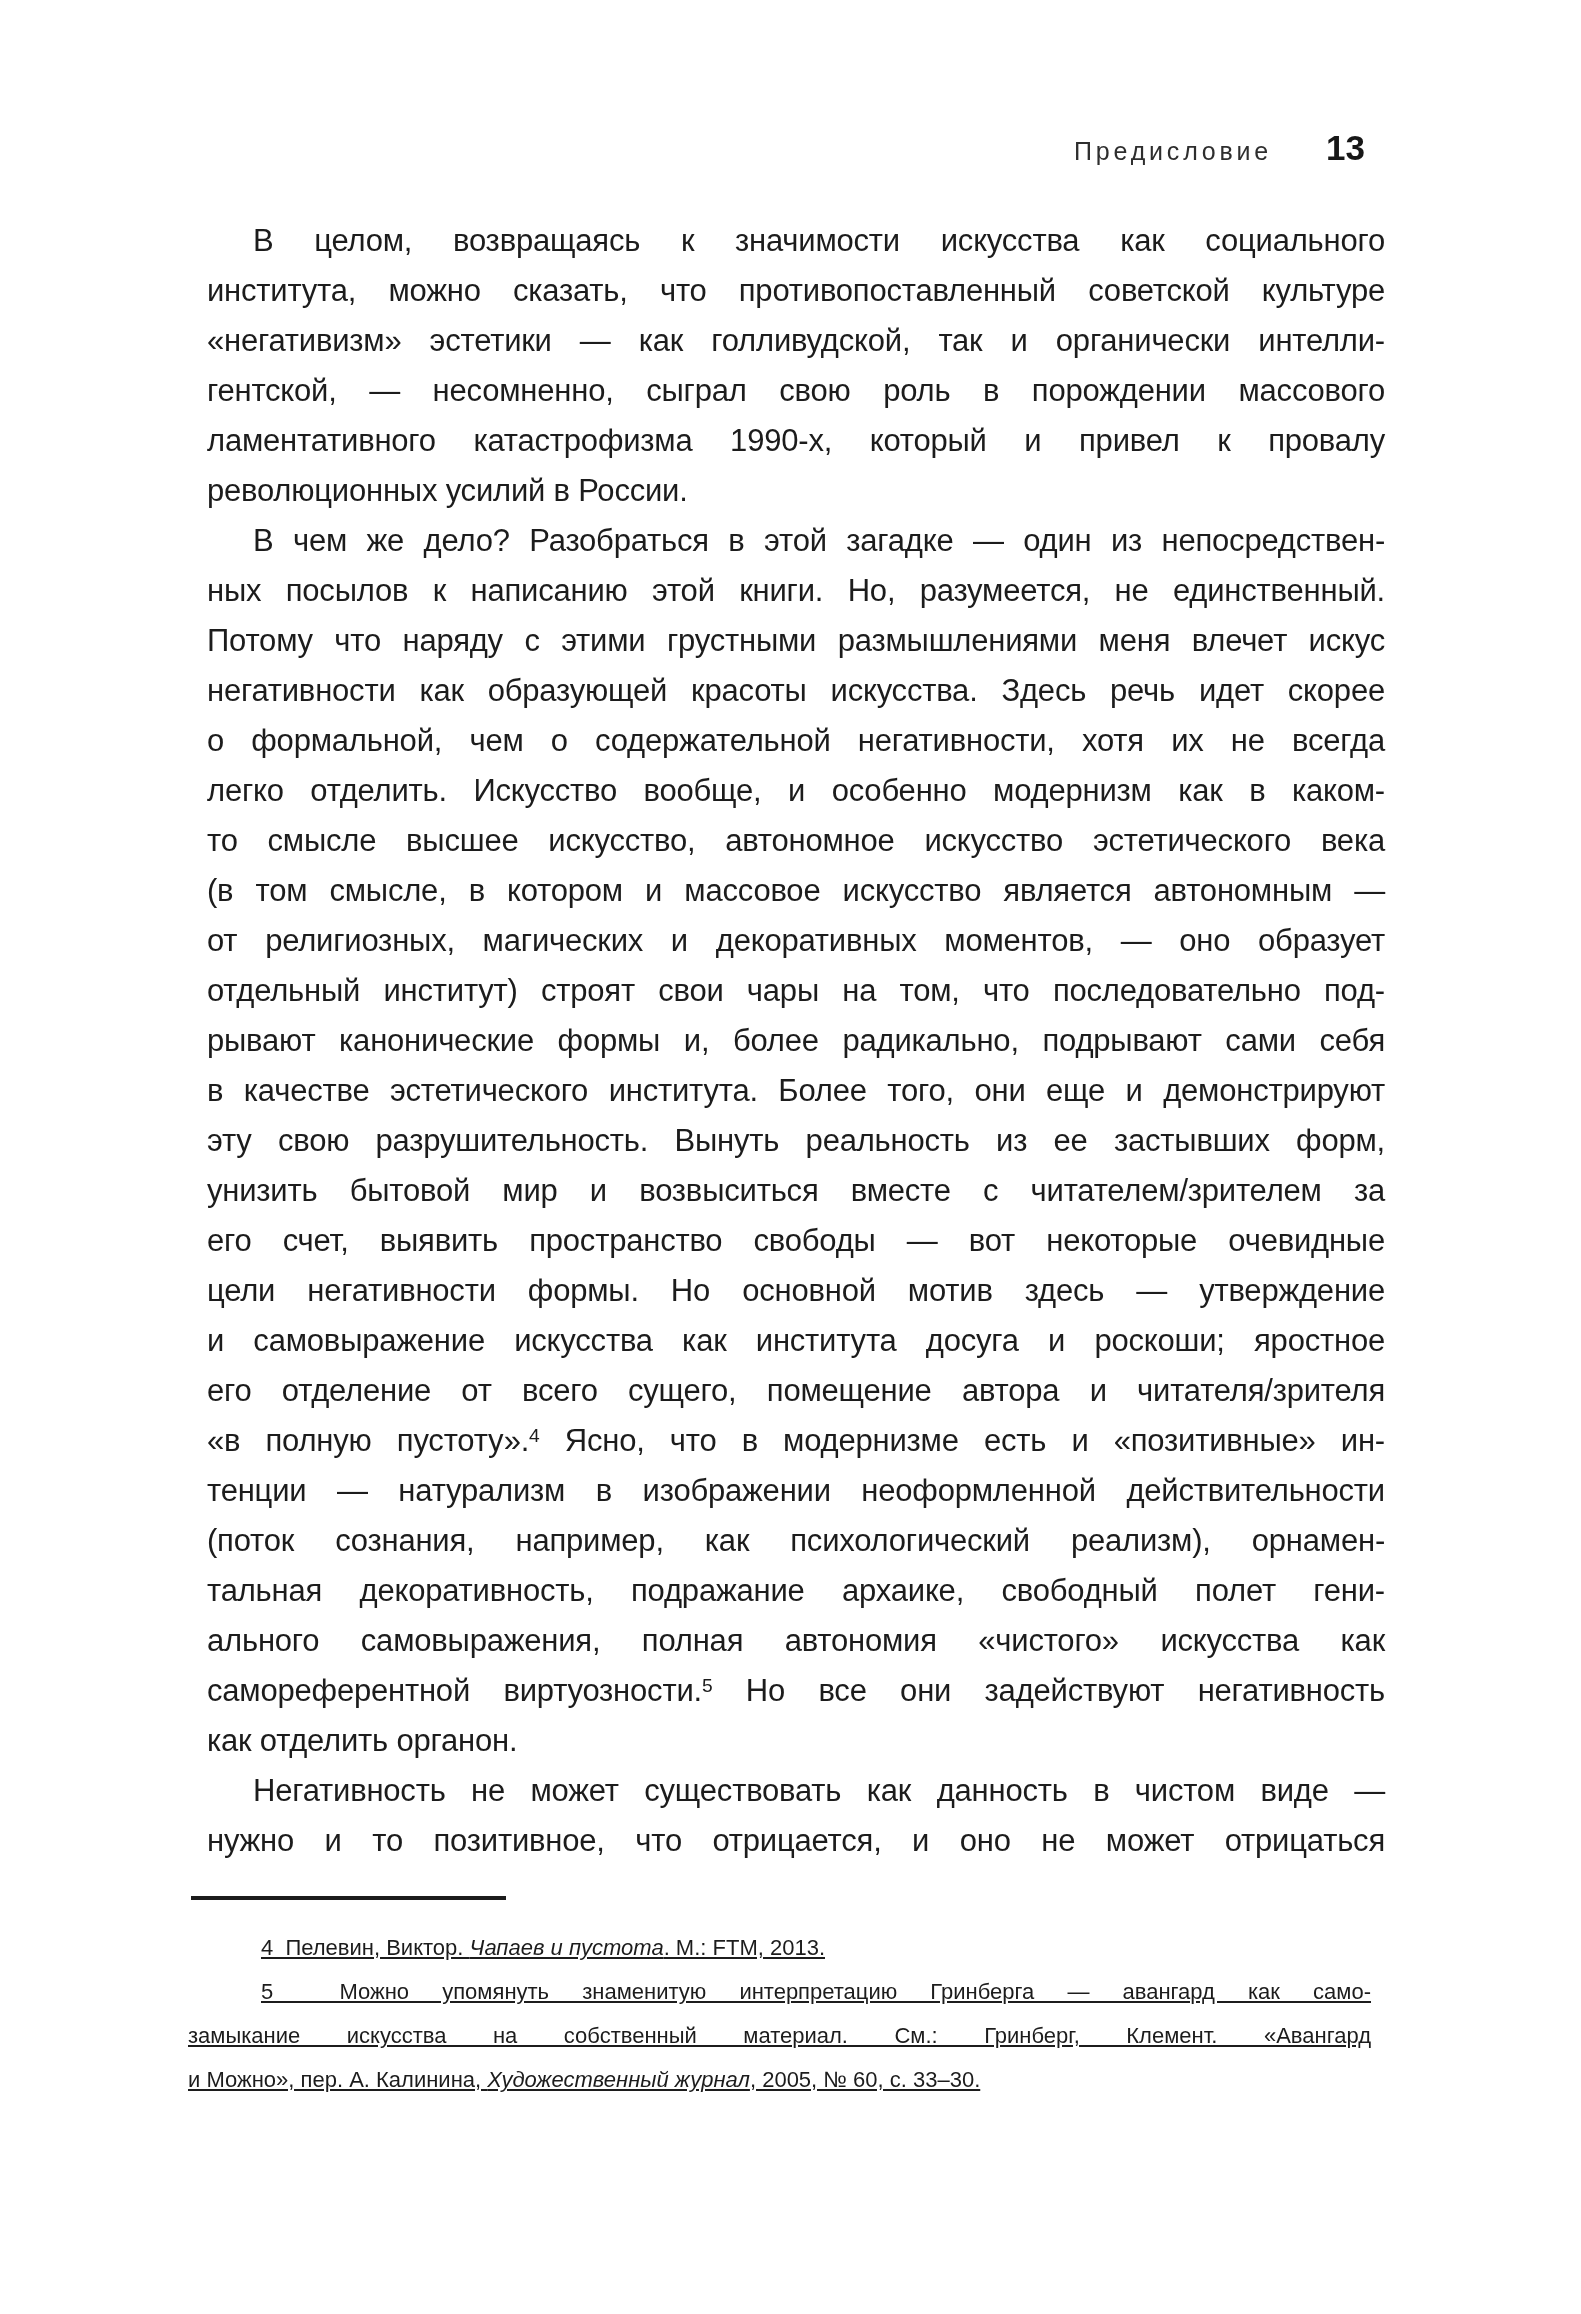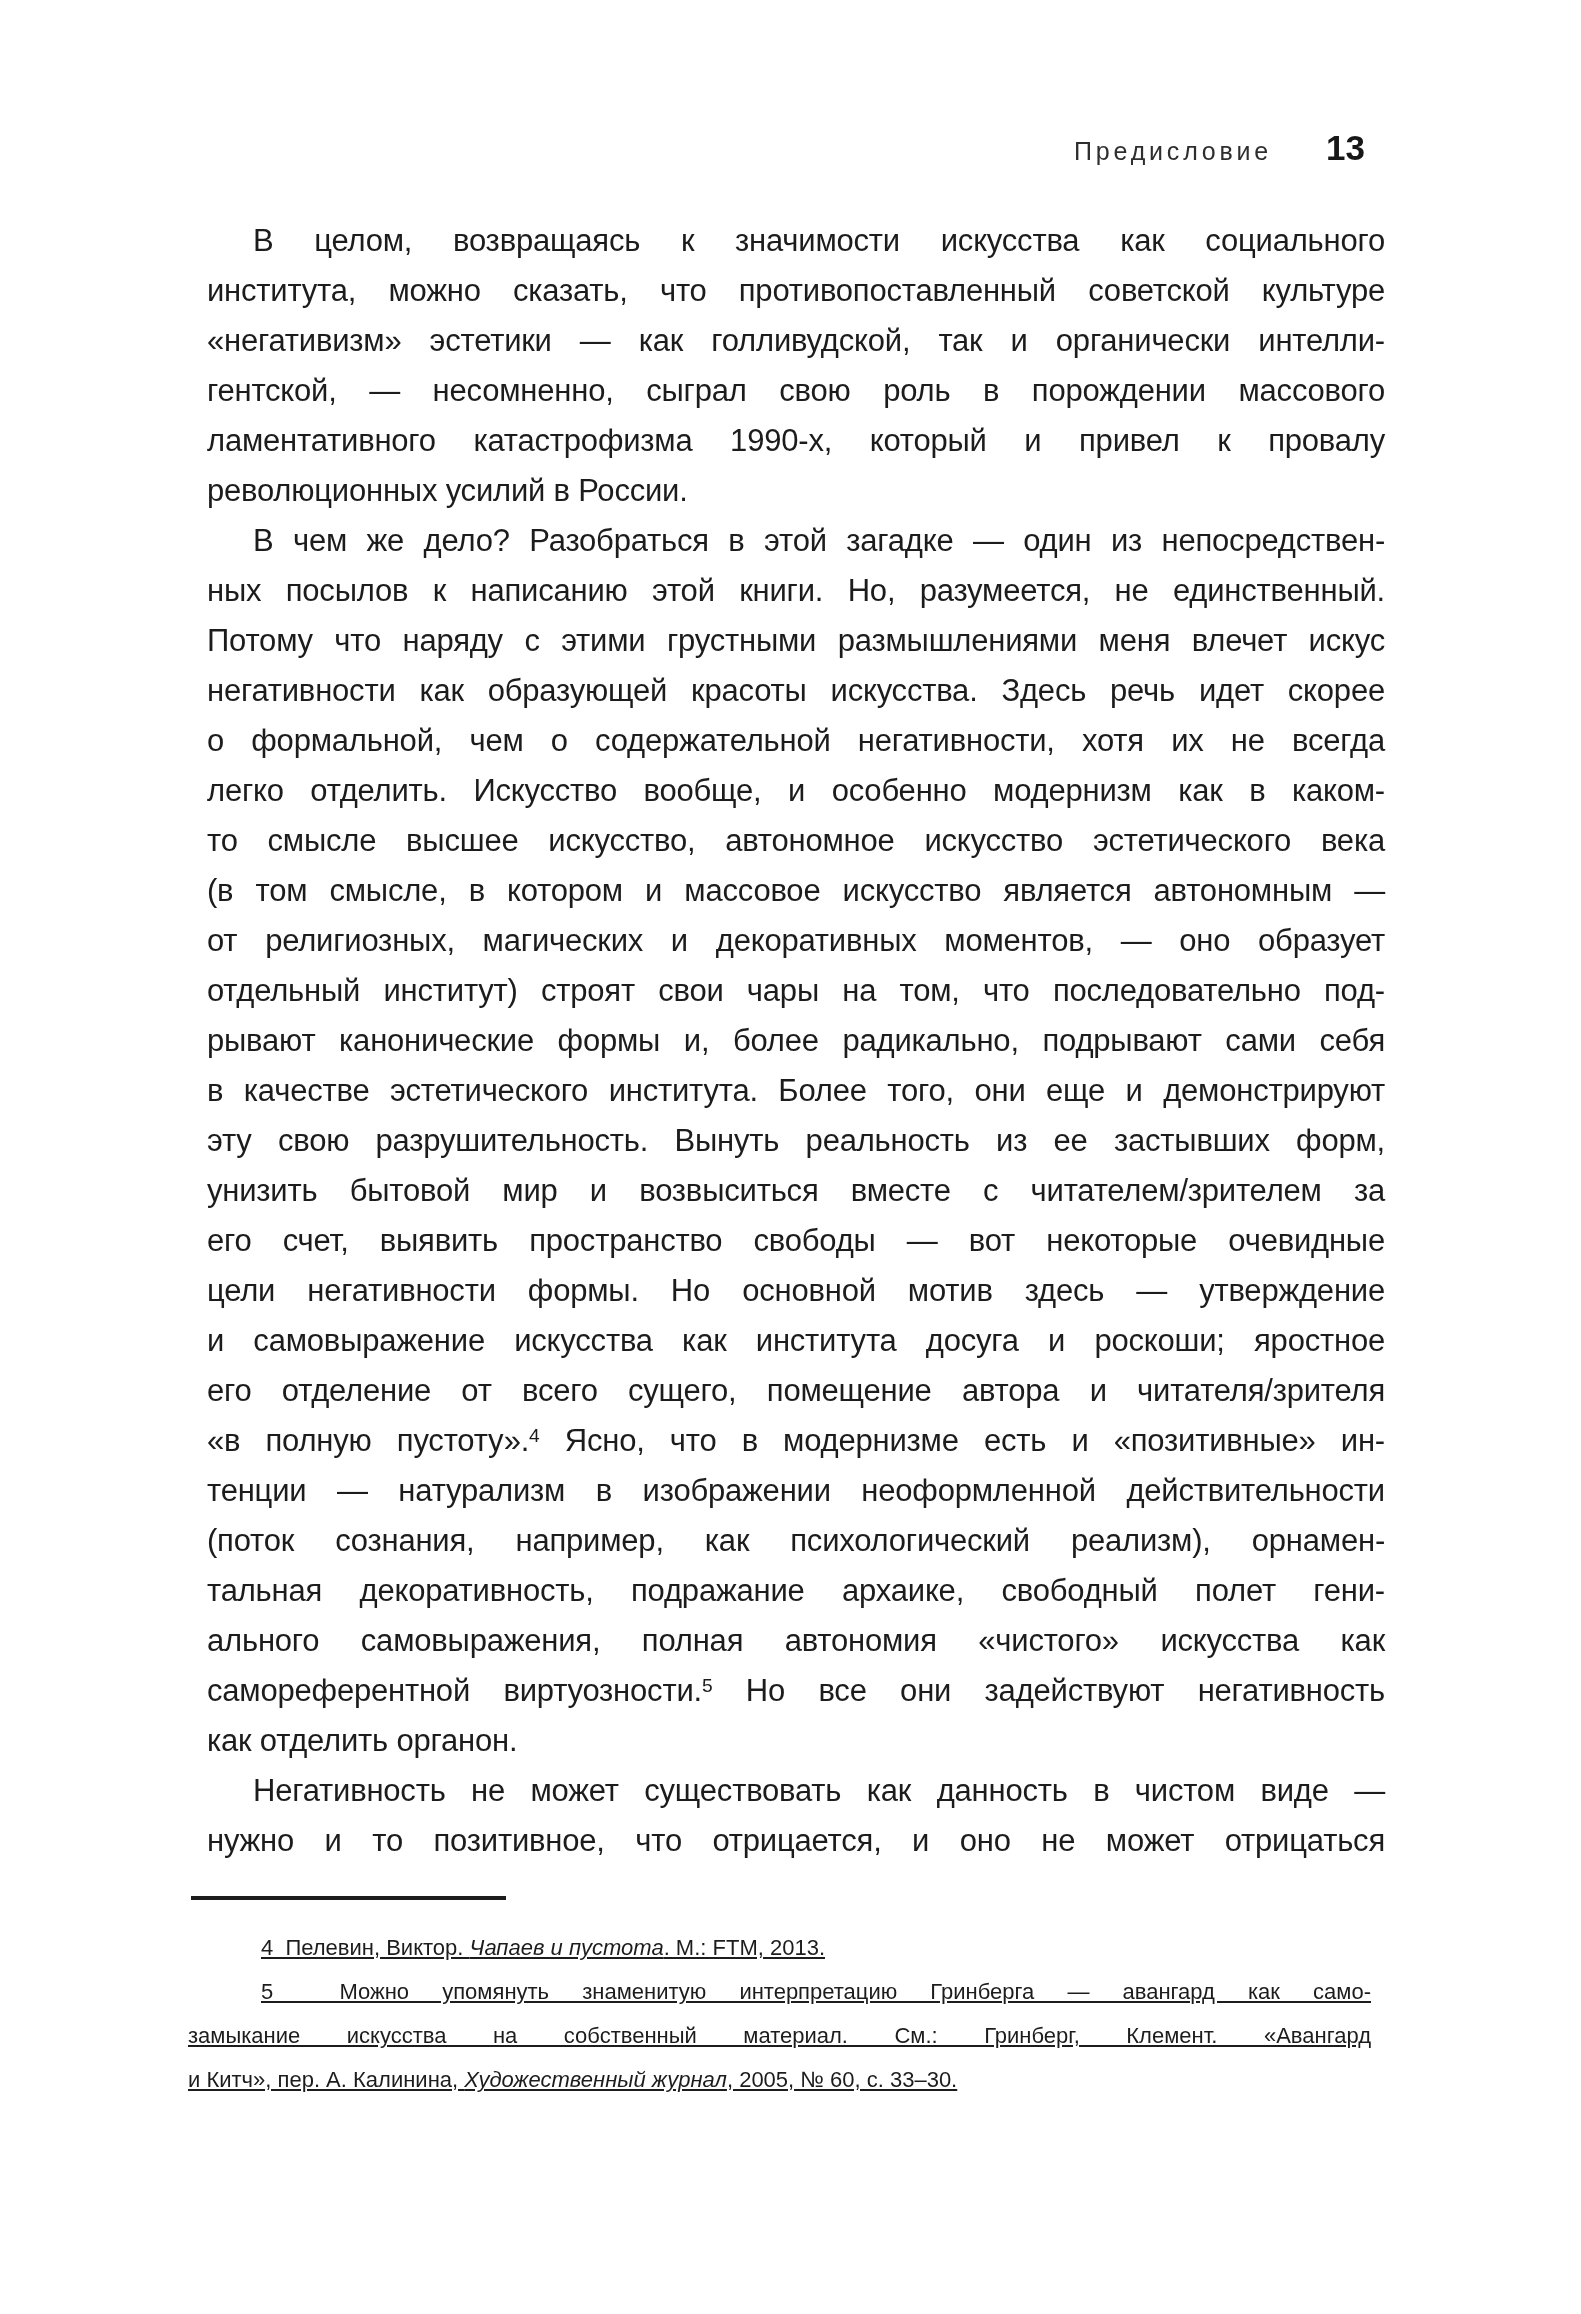--- a/index.html
+++ b/index.html
@@ -131,17 +131,17 @@
         <div class="line"><span>нужно и то позитивное, что отрицается, и оно не может отрицаться</span></div>
       </div>
     </div>
 
   <div class="footnote-rule"></div>
 
   <div class="footnotes" id="footnotes">
       <div class="line indent final"><span>4&nbsp;&nbsp;Пелевин, Виктор. </span><span class="it">Чапаев и пустота</span><span>. М.: FTM, 2013.</span></div>
       <div class="line indent"><span>5&nbsp;&nbsp;Можно упомянуть знаменитую интерпретацию Гринберга — авангард как само-</span></div>
       <div class="line"><span>замыкание искусства на собственный материал. См.: Гринберг, Клемент. «Авангард</span></div>
-      <div class="line final"><span>и Китч», пер. А. Калинина, </span><span class="it">Художественный журнал</span><span>, 2005, № 60, с. 33–30.</span></div>
+      <div class="line final"><span>и Можно», пер. А. Калинина, </span><span class="it">Художественный журнал</span><span>, 2005, № 60, с. 33–30.</span></div>
     </div>
 
 </div>
 
 
 </body></html>

